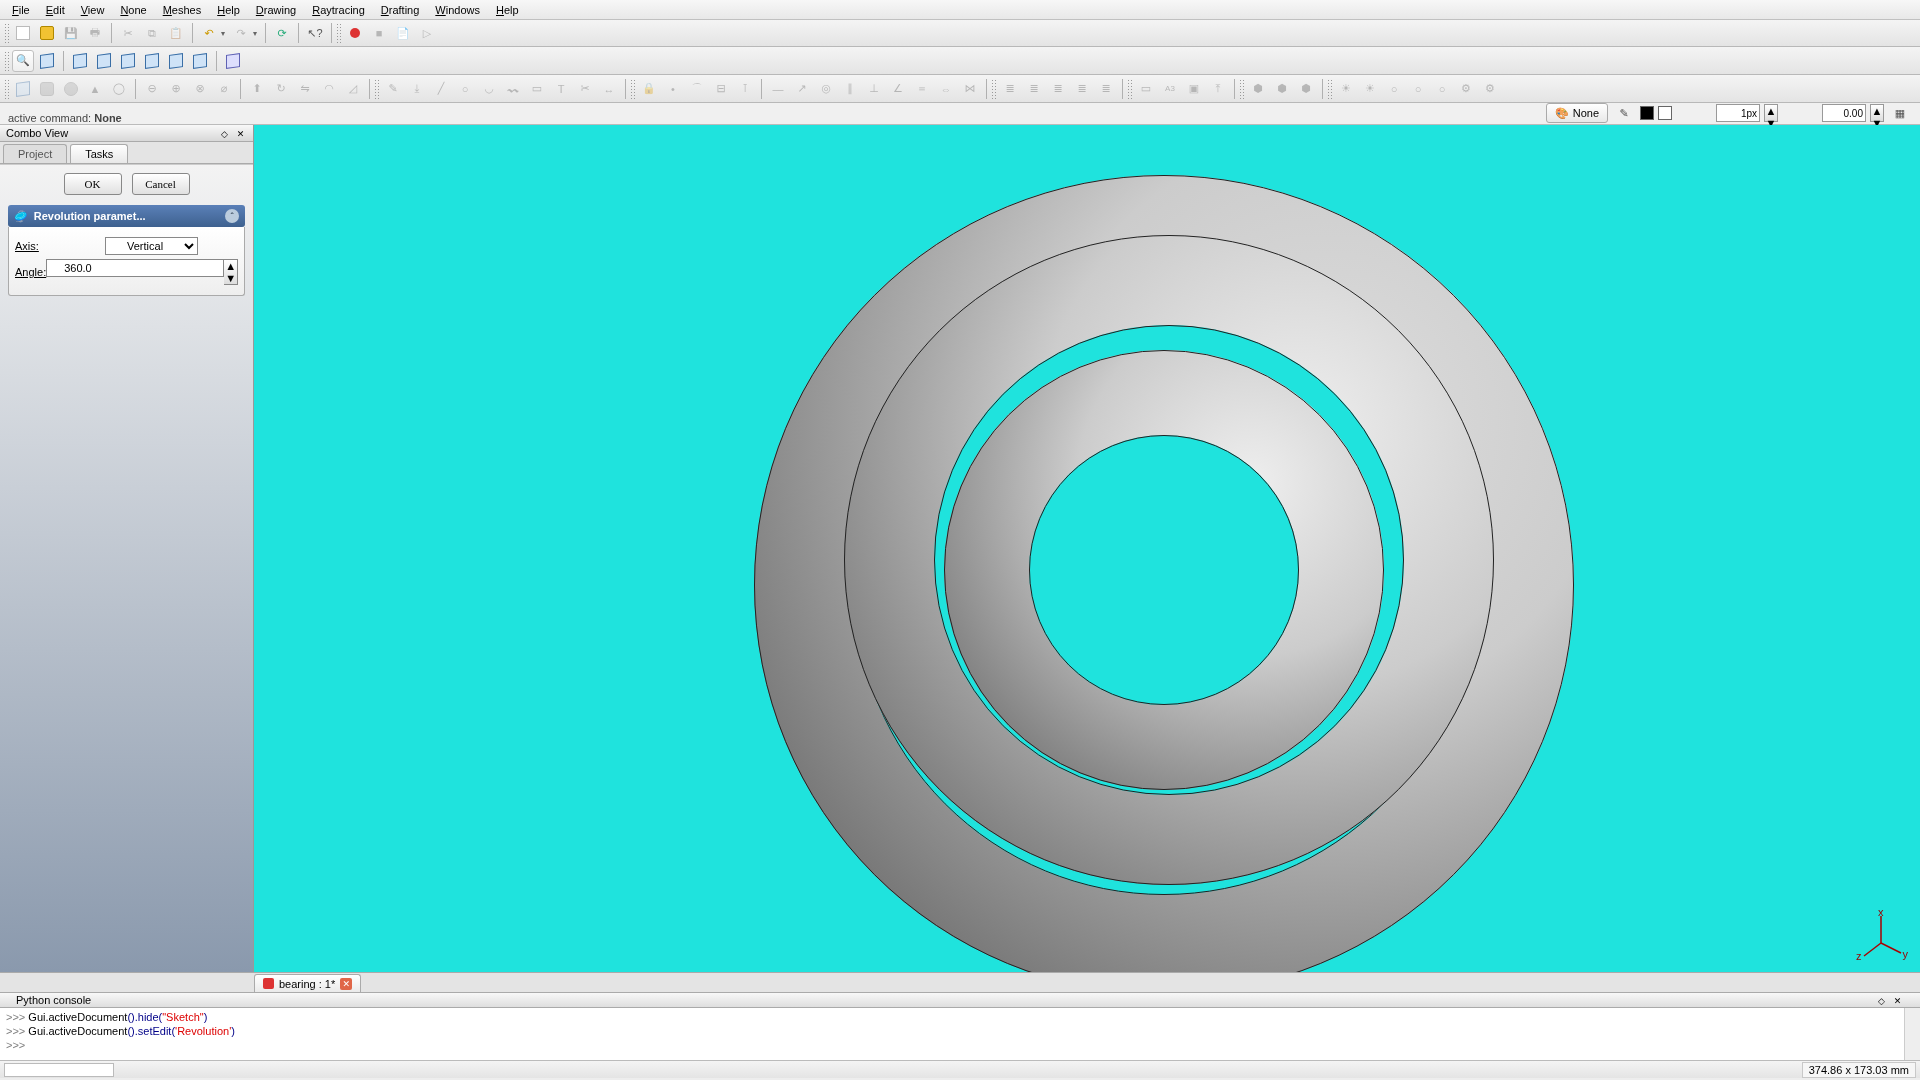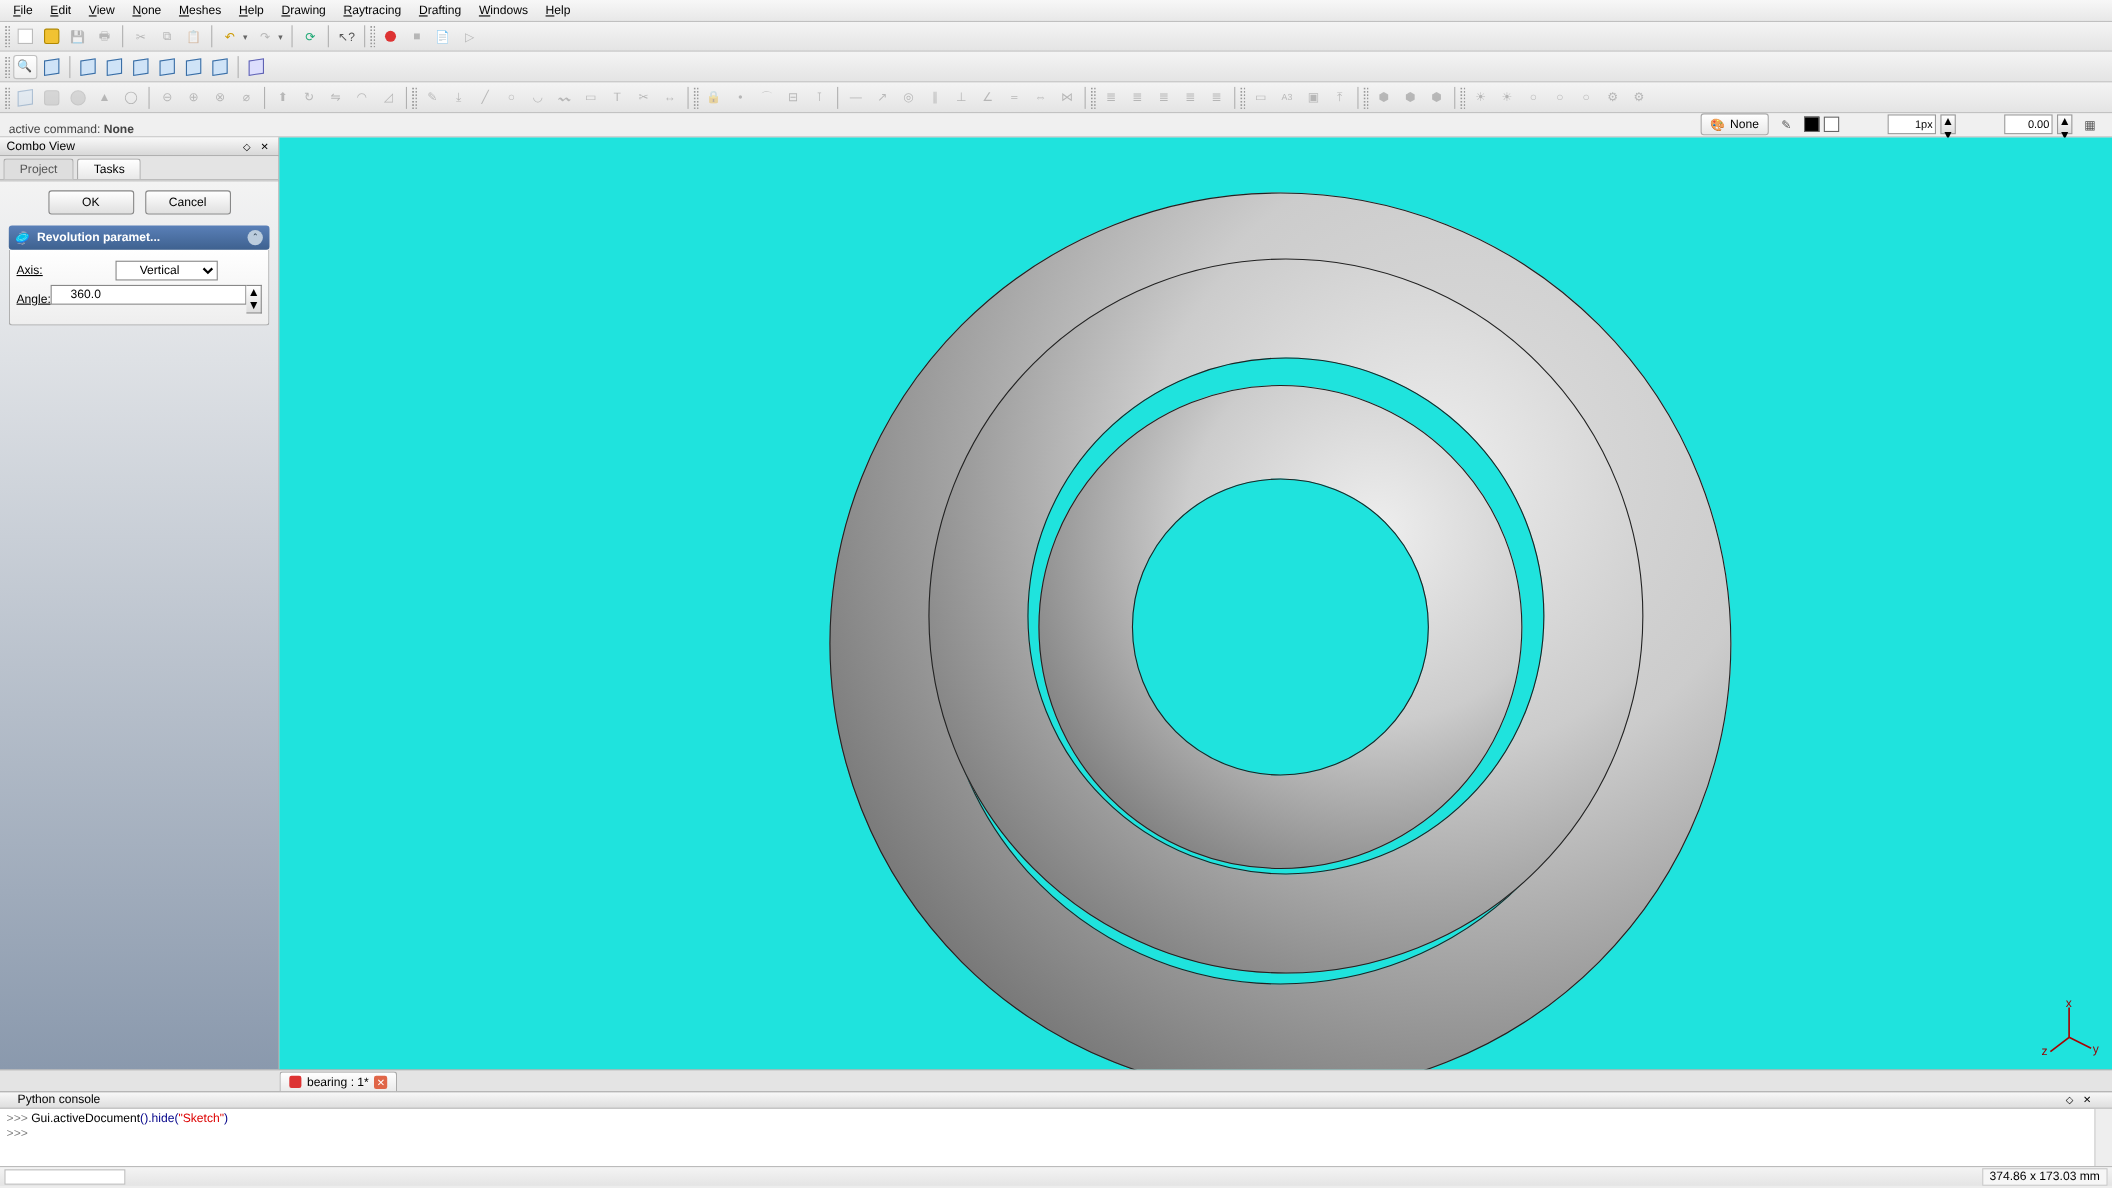--- a/index.html
+++ b/index.html
@@ -43,21 +43,21 @@
 
 
 .combo { width: 254px; background: #e8e8e8; border-right: 1px solid #999; display: flex; flex-direction: column; }
 .combo .title { height: 17px; background: linear-gradient(#f8f8f8,#d8d8d8); border-bottom: 1px solid #aaa; padding: 1px 6px; display: flex; justify-content: space-between; align-items: center; font-size: 10px; }
 .combo .title .btns span { width: 13px; display: inline-block; text-align: center; font-size: 9px; cursor: default; }
 .tabs { height: 22px; display: flex; background: #e4e4e4; border-bottom: 1px solid #aaa; }
 .tabs .tab { padding: 3px 14px; border: 1px solid #aaa; border-bottom: none; background: linear-gradient(#fff,#e8e8e8); border-radius: 3px 3px 0 0; margin: 2px 0 0 3px; font-size: 11px; }
 .tabs .tab.inactive { background: #dedede; color: #555; }
 .task-body { flex: 1; background: linear-gradient(#f3f3f3,#8a99ad); border-top: 1px solid #ccc; padding: 8px; }
 .btn-row { display: flex; justify-content: center; gap: 10px; margin-bottom: 10px; }
-.qbtn { width: 78px; height: 22px; border: 1px solid #888; background: linear-gradient(#fff,#e0e0e0); border-radius: 3px; }
+.qbtn { width: 58px; height: 22px; border: 1px solid #888; background: linear-gradient(#fff,#e0e0e0); border-radius: 3px; font-family: Liberation Serif, serif; }
 .section-hdr { height: 22px; background: linear-gradient(#5a80b8,#3e618f); color: #fff; font-weight: bold; display: flex; align-items: center; padding: 0 6px; border-radius: 3px; gap: 6px; position: relative; }
 .section-hdr .chev { position: absolute; right: 6px; width: 14px; height: 14px; background: #bcd; border-radius: 50%; font-size: 9px; color: #345; display: flex; align-items: center; justify-content: center; }
 .section-body { background: linear-gradient(#fff,#eee); border: 1px solid #aaa; border-top: none; padding: 6px; border-radius: 0 0 3px 3px; }
 .frow { display: flex; align-items: center; margin: 4px 0; }
 .frow label { width: 90px; text-decoration: underline; }
 .sel, .num { flex: 0 0 90px; height: 18px; border: 1px solid #888; background: #fff; font-size: 11px; padding: 0 17px; }
 .num-wrap { display: flex; flex: 0 0 90px; }
 .num-wrap .num { flex: 1; }
 .num-wrap .sp { width: 14px; border: 1px solid #888; border-left: none; background: linear-gradient(#fff,#ddd); display: flex; flex-direction: column; font-size: 6px; align-items: center; justify-content: space-around; }
 
@@ -368,20 +368,21 @@
 
 <div class="pytitle">
   <span>Python console</span>
   <span class="btns">
     <span>◇</span>
     <span>✕</span>
   </span>
 </div>
 <div class="pycon">
   <div><span class="chev">&gt;&gt;&gt; </span><span class="py-k">Gui.activeDocument</span><span class="py-paren">().hide(</span><span class="py-str">"Sketch"</span><span class="py-paren">)</span></div>
+  <div><span class="chev">&gt;&gt;&gt; </span><span class="py-k">Gui.activeDocument</span><span class="py-paren">().setEdit(</span><span class="py-str">'Revolution'</span><span class="py-paren">)</span></div>
   <div><span class="chev">&gt;&gt;&gt; </span></div>
   <div class="scrl"></div>
 </div>
 
 <div class="status">
   <div class="tab"></div>
   <div class="dim-box">374.86 x 173.03 mm</div>
 </div>
 
 </body></html>

